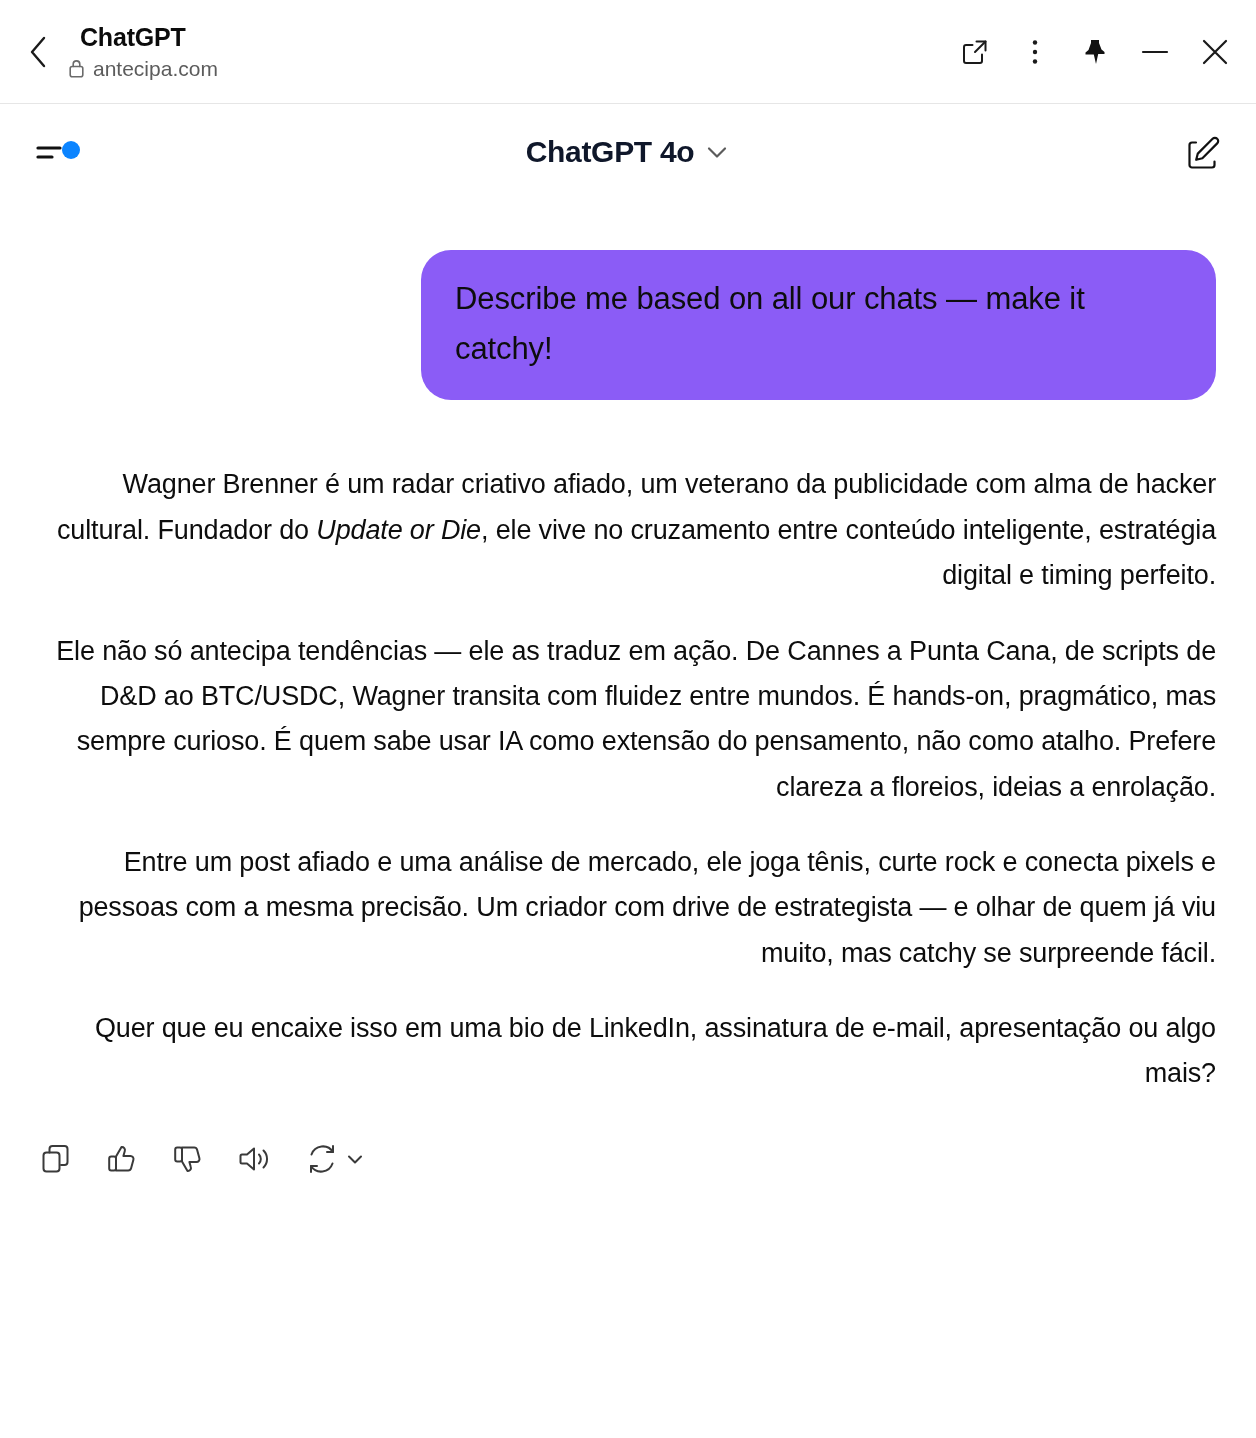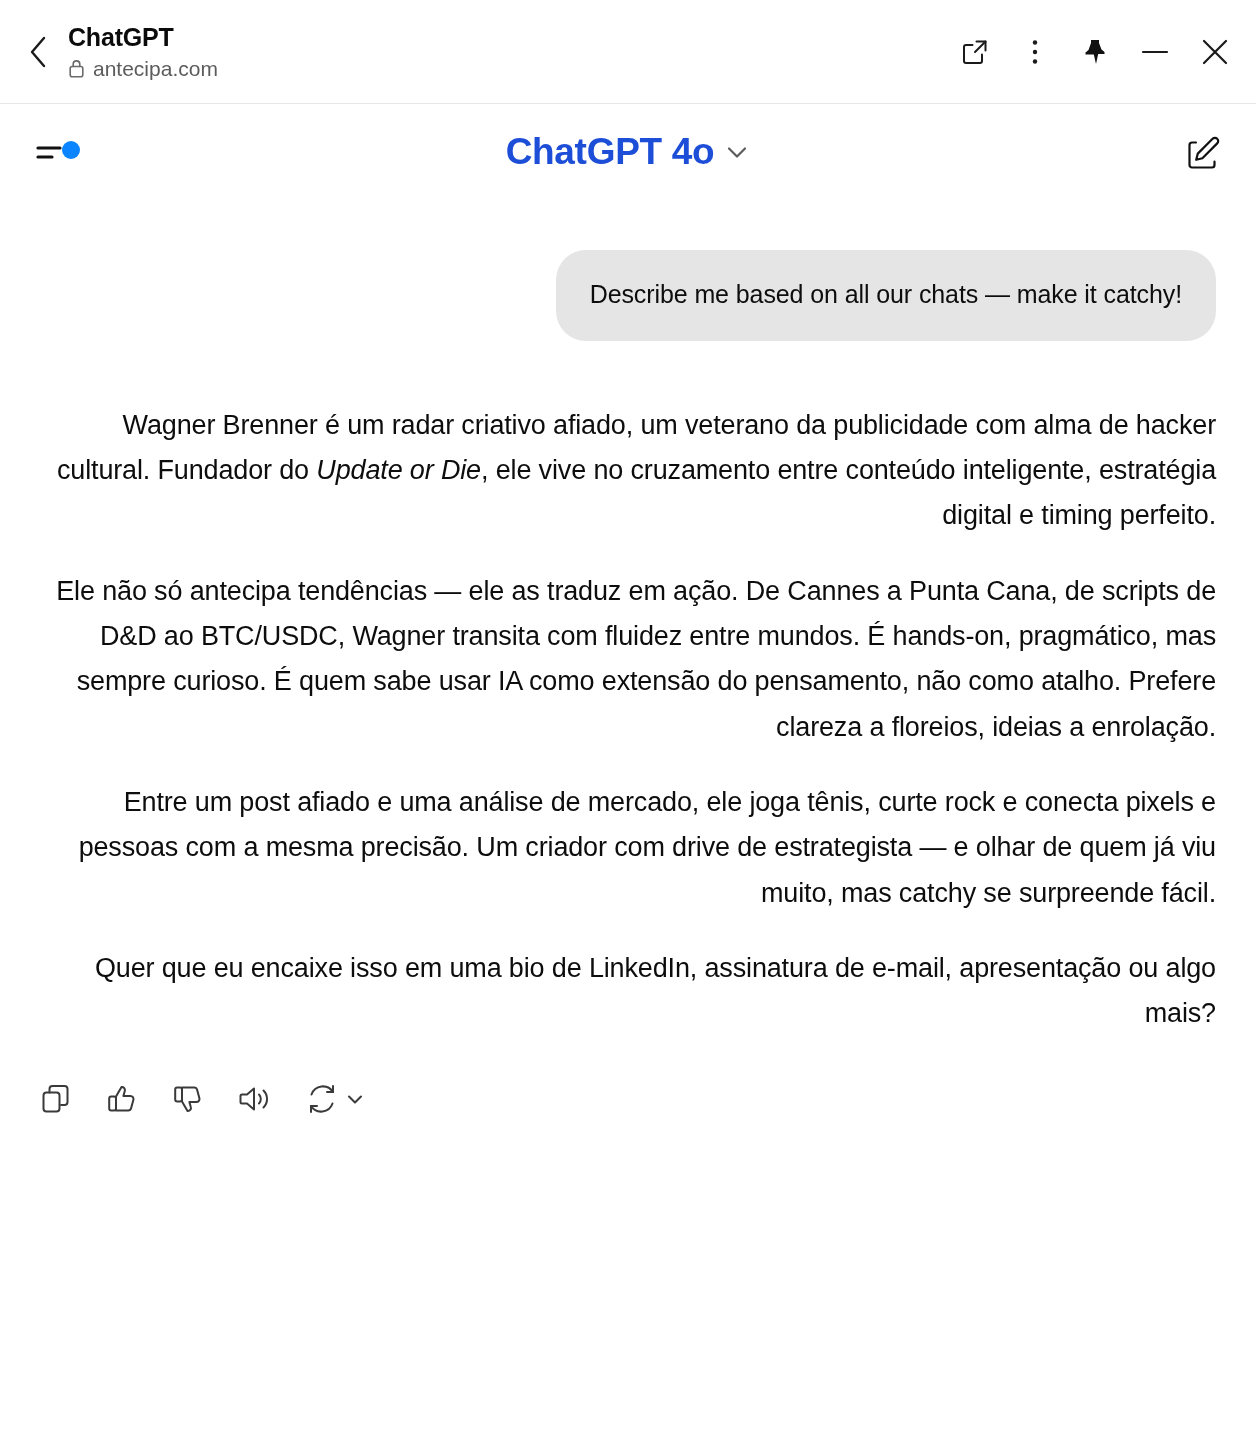--- a/index.html
+++ b/index.html
@@ -42,20 +42,21 @@
     justify-content: center;
     flex: 1 1 auto;
     min-width: 0;
   }
   .app-title {
     font-size: 25px;
     font-weight: bold;
     line-height: 1.2;
     letter-spacing: -0.2px;
     color: #0b0b0b;
+    margin-left: 12px;
   }
   .url-row {
     display: flex;
     align-items: center;
     gap: 8px;
     margin-top: 4px;
   }
   .url-text {
     font-size: 21px;
     color: #5c5c5c;
@@ -96,46 +97,46 @@
     left: 0;
     right: 0;
     margin: 0 auto;
     width: max-content;
     display: flex;
     align-items: center;
     gap: 10px;
     cursor: pointer;
   }
   .model-name {
-    font-size: 37px;
+    font-size: 30px;
     font-weight: bold;
-    color: #1d4ed8;
+    color: #0f172a;
     letter-spacing: -0.3px;
   }
   .edit-icon-wrap {
     margin-left: auto;
     cursor: pointer;
     display: flex;
     align-items: center;
   }
 
   
   .conversation {
     padding: 50px 40px 0 40px;
   }
   .user-row {
     display: flex;
     justify-content: flex-end;
   }
   .user-bubble {
-    background: #e5e5e5;
+    background: #8b5cf6;
     border-radius: 30px;
     padding: 24px 34px 26px 34px;
     max-width: 795px;
-    font-size: 25px;
+    font-size: 31px;
     line-height: 1.62;
     color: #0d0d0d;
     letter-spacing: -0.1px;
   }
 
   .assistant {
     margin-top: 62px;
     font-size: 27px;
     line-height: 1.68;
     color: #0d0d0d;

